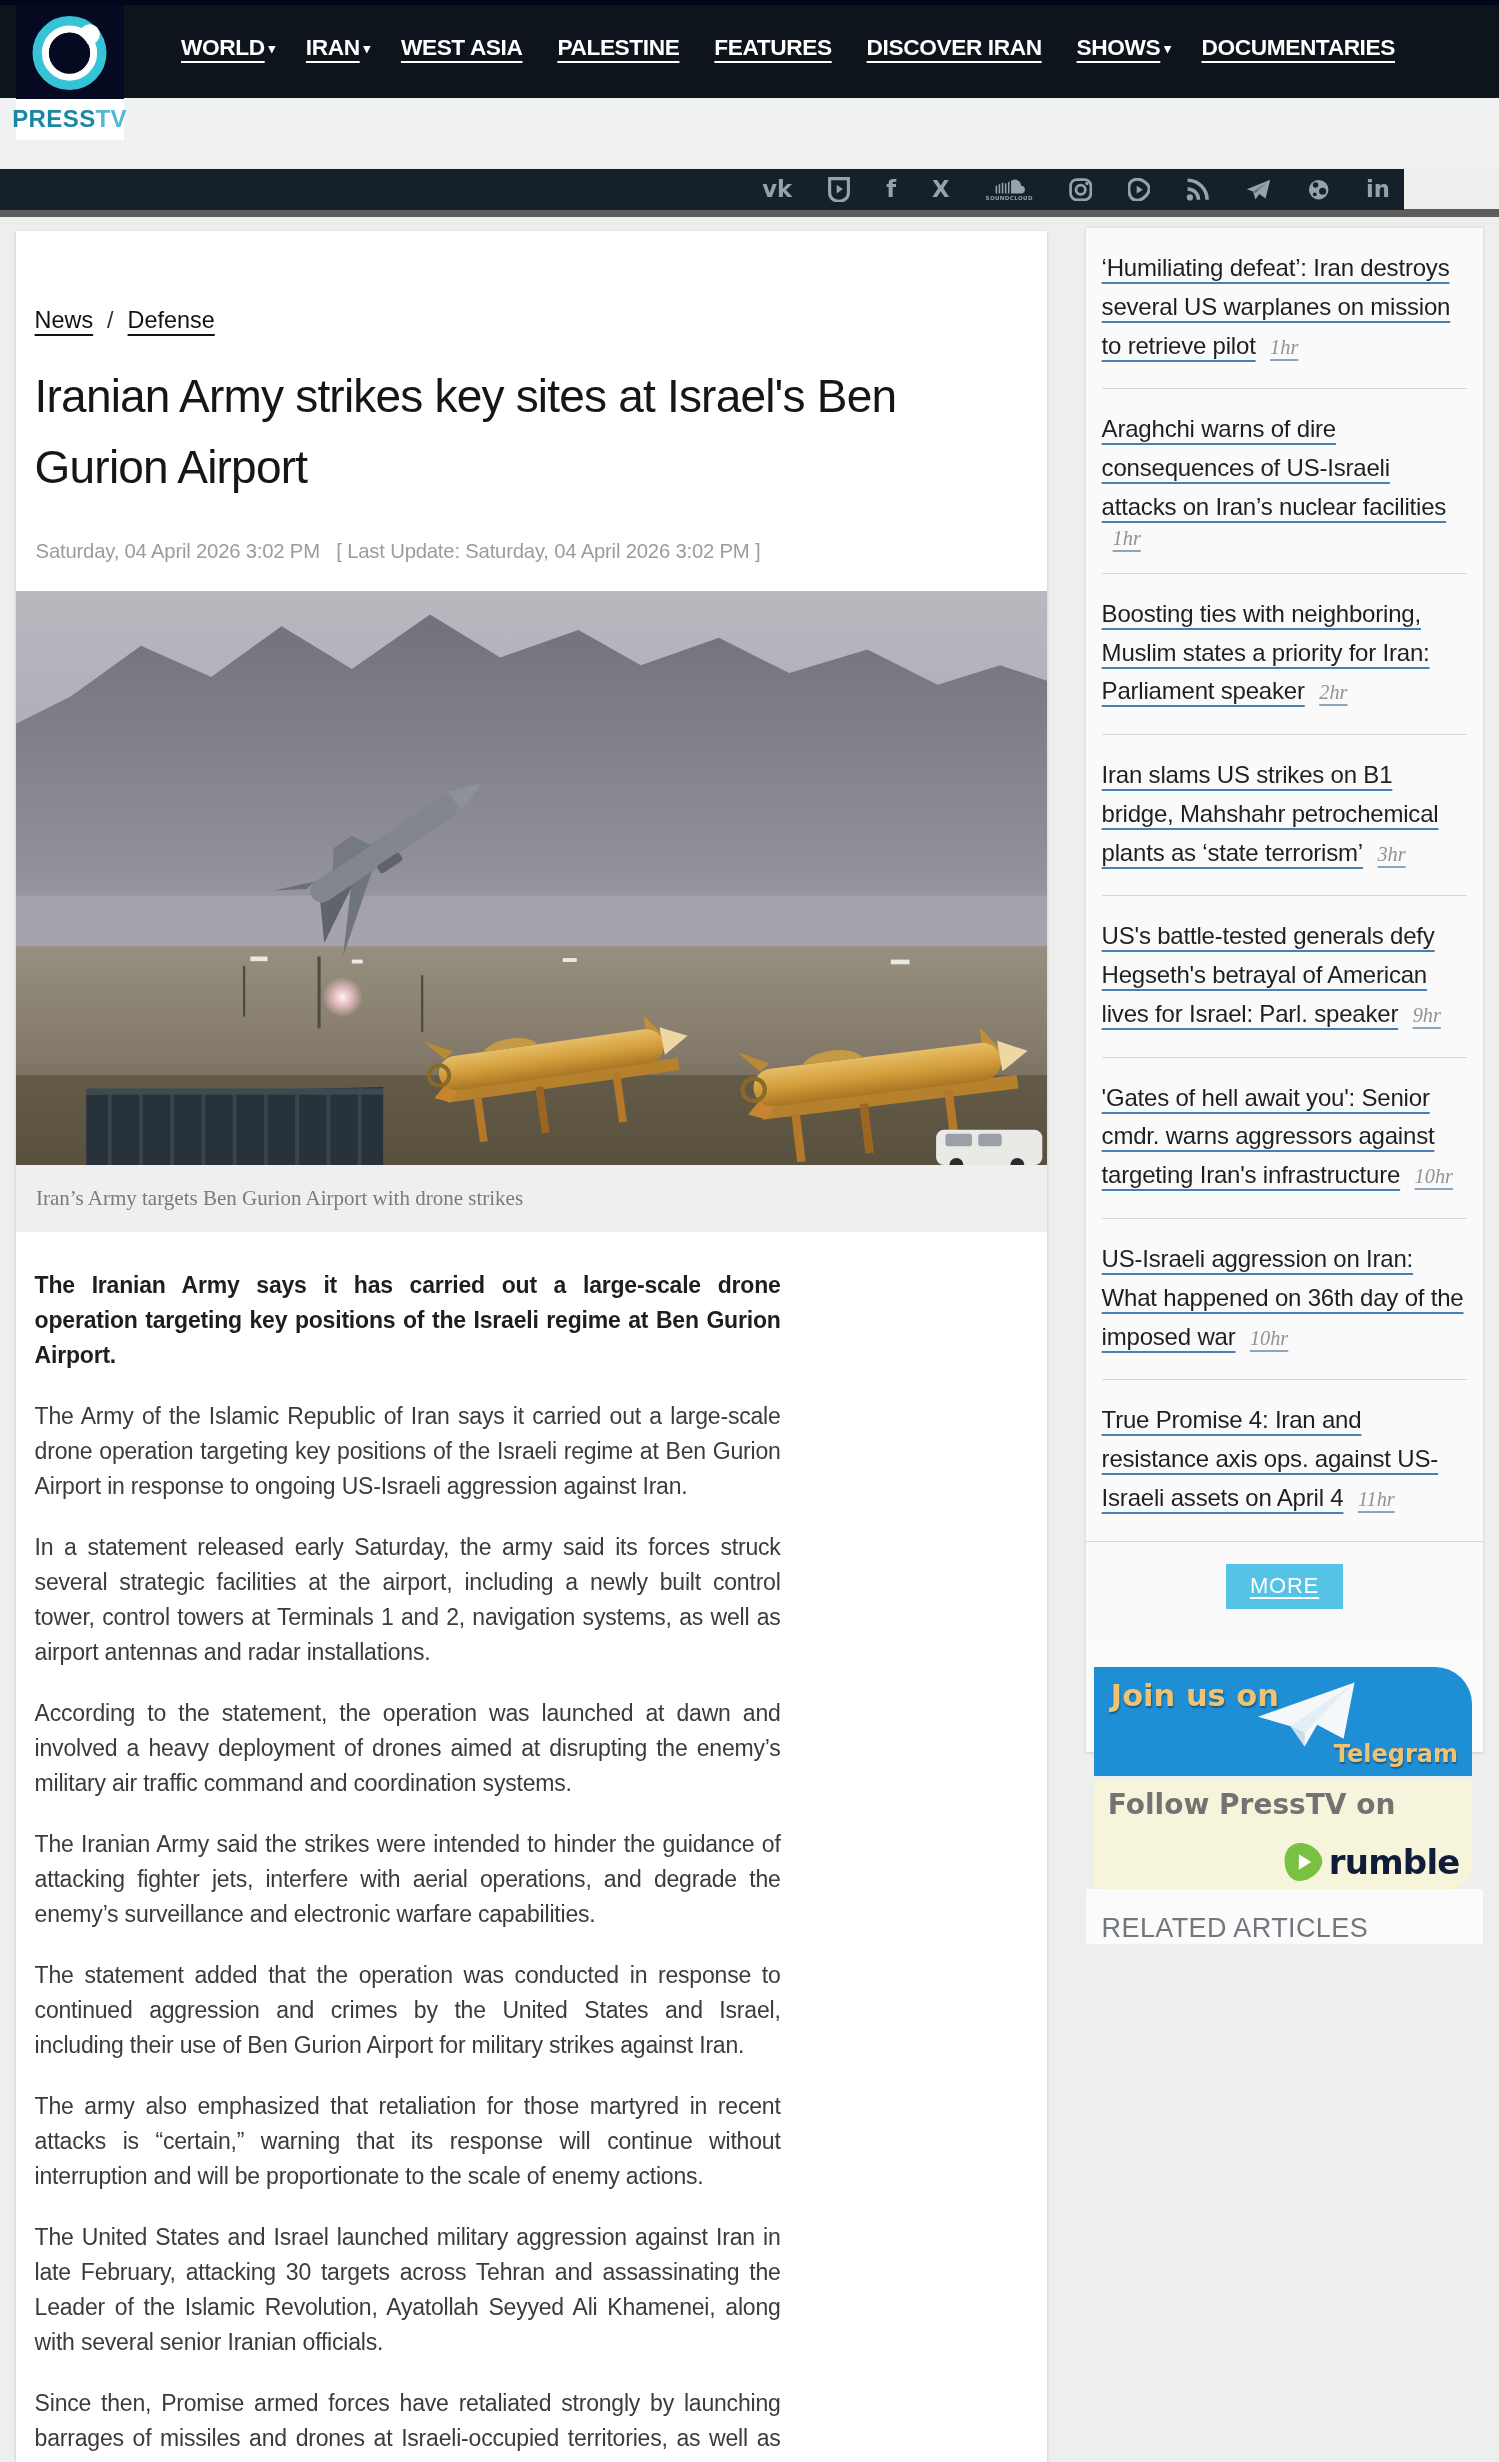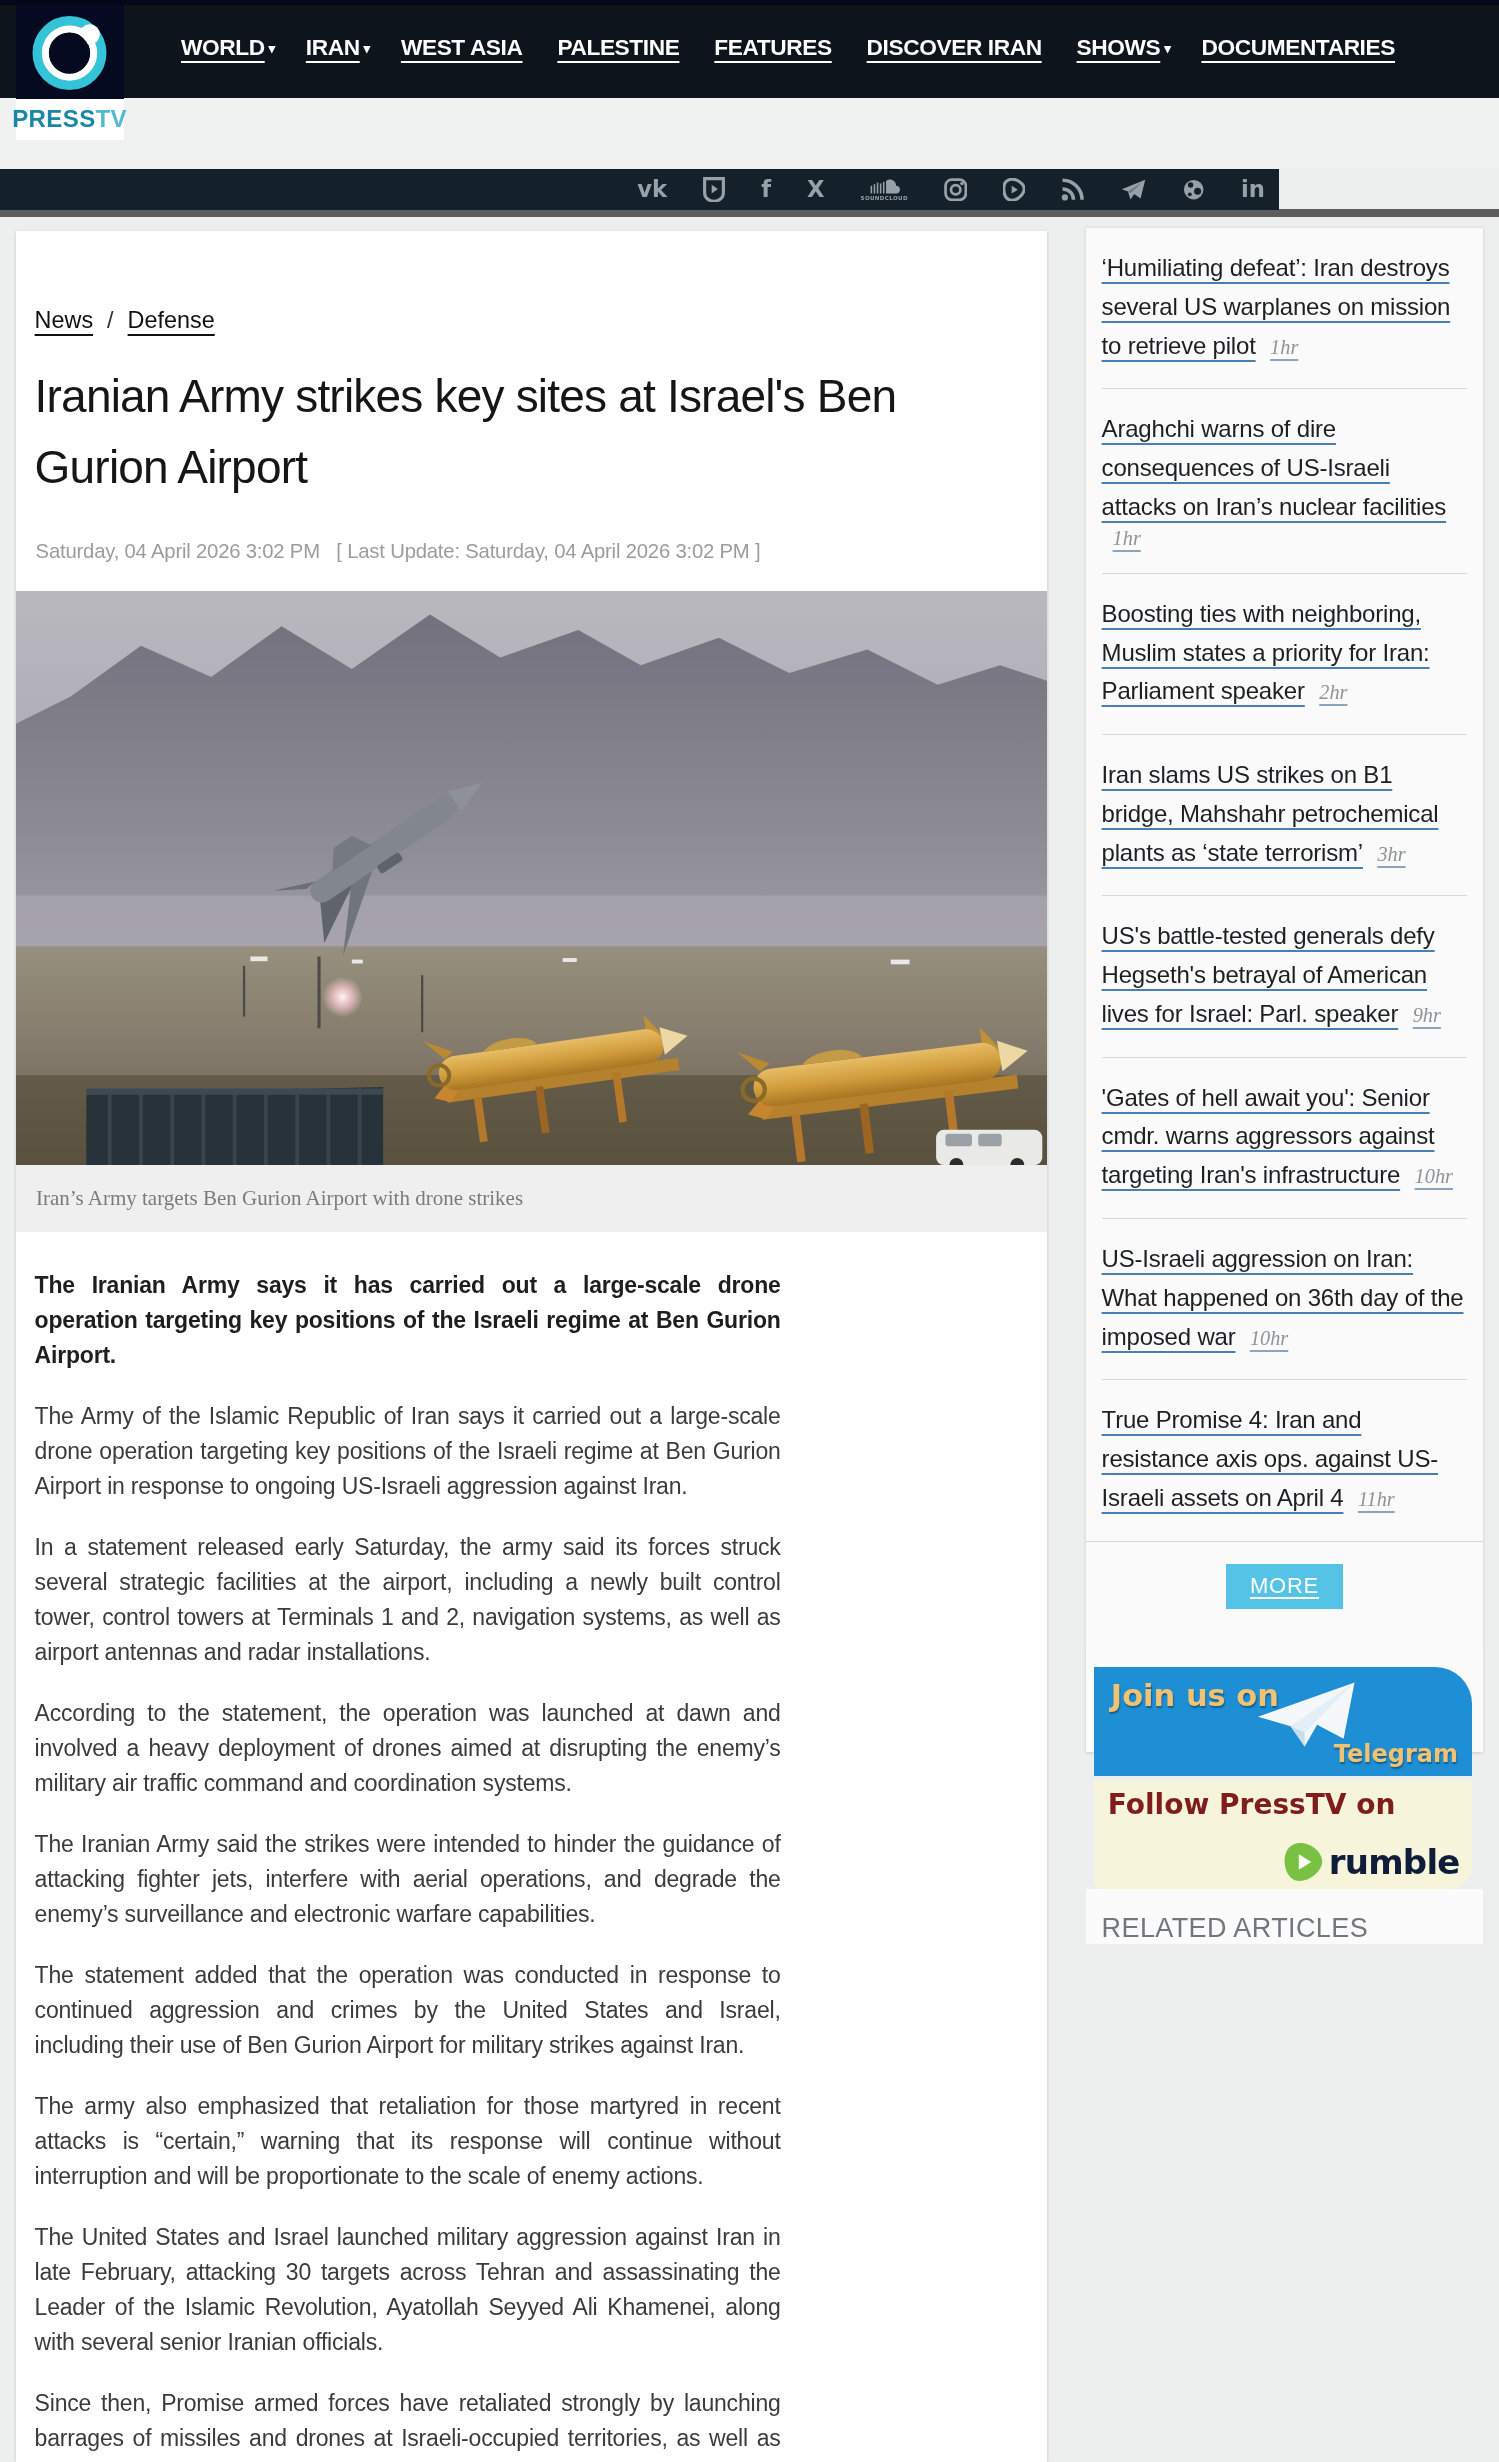--- a/index.html
+++ b/index.html
@@ -26,21 +26,21 @@
   .btn { height:41px; border:none; border-radius:7px; display:flex; align-items:center; justify-content:center; }
   .btn-live { width:92px; background:linear-gradient(#a32727,#641010); box-shadow:inset 0 0.8px 0 #c05050;
               color:#fff; font-size:21px; font-weight:700; letter-spacing:0.4px; }
   .btn-live .tri { font-size:14px; margin-right:3.1px; }
   .btn-red { width:41px; background:#a6271f; }
   .btn-blue { background:#1f96d2; }
   .btn-french { width:80px; color:#fff; font-size:22px; text-decoration:underline; text-underline-offset:3.1px; }
   .btn-sq { width:41px; }
 
   
-  .social-bar { position:absolute; left:0; top:169px; width:1279px; height:41px; background:#15212a;
+  .social-bar { position:absolute; left:0; top:169px; width:1404px; height:41px; background:#15212a;
                 display:flex; align-items:center; justify-content:flex-end; gap:36px; padding-right:14px; z-index:3;}
   .social-under { position:absolute; left:0; top:209px; width:1500px; height:7.8px; background:#5d5d5d; }
   .sicon { color:#97a1a8; font-weight:800; font-size:22.7px; display:flex; flex-direction:column; align-items:center;
            line-height:1; font-family:"DejaVu Sans", sans-serif; }
   .sicon svg { display:block; }
   .sc-label { font-size:5.5px; letter-spacing:0.4px; margin-top:0.8px; color:#97a1a8; font-weight:700;}
 
   
   .main-card { position:absolute; left:15.6px; top:231px; width:1031px; height:2231px; background:#ffffff;
                box-shadow:0 0.8px 3.1px rgba(0,0,0,0.18); overflow:hidden; }
@@ -76,21 +76,21 @@
               letter-spacing:0.8px; text-decoration:underline; text-underline-offset:3.9px; }
   .banner { margin:4.7px 11px 0 7.8px; height:109px; position:relative; overflow:hidden;padding-left:36px; }
   .tg-banner { background:#1e8fd5; border-radius:0 37px 0 0; margin-top:25px; }
   .tg-join { position:absolute; left:17px; top:11px; font-family:"DejaVu Sans", sans-serif; font-weight:700;
              font-size:30.5px; color:#f0c273; text-shadow:0.8px 1.6px 1.6px rgba(0,0,0,0.35);}
   .tg-brand { position:absolute; right:14px; bottom:7.8px; font-family:"DejaVu Sans", sans-serif; font-weight:700;
               font-size:24px; color:#f0c273; text-shadow:0.8px 1.6px 1.6px rgba(0,0,0,0.35);}
   .tg-plane { position:absolute; left:162px; top:14px; }
   .rm-banner { background:#f6f4da; border-radius:0 0 23.4px 6.2px; }
   .rm-follow { position:absolute; left:14px; top:7.8px; font-family:"DejaVu Sans", sans-serif; font-weight:700;
-               font-size:28px; color:#7f1d1d; }
+               font-size:28px; color:#737373; }
   .rm-logo { position:absolute; right:12.5px; bottom:6.2px; display:flex; align-items:center; gap:4.7px; }
   .rm-word { font-family:"DejaVu Sans", sans-serif; font-weight:800; font-size:34px; color:#101d3a; letter-spacing:-0.8px;}
   .related-head { padding:23.4px 15.6px 0 15.6px; background:#fbfbfb;}
 </style>
 </head>
 <body>
 
 <div class="header"></div>
 <div class="topline"></div>
 

